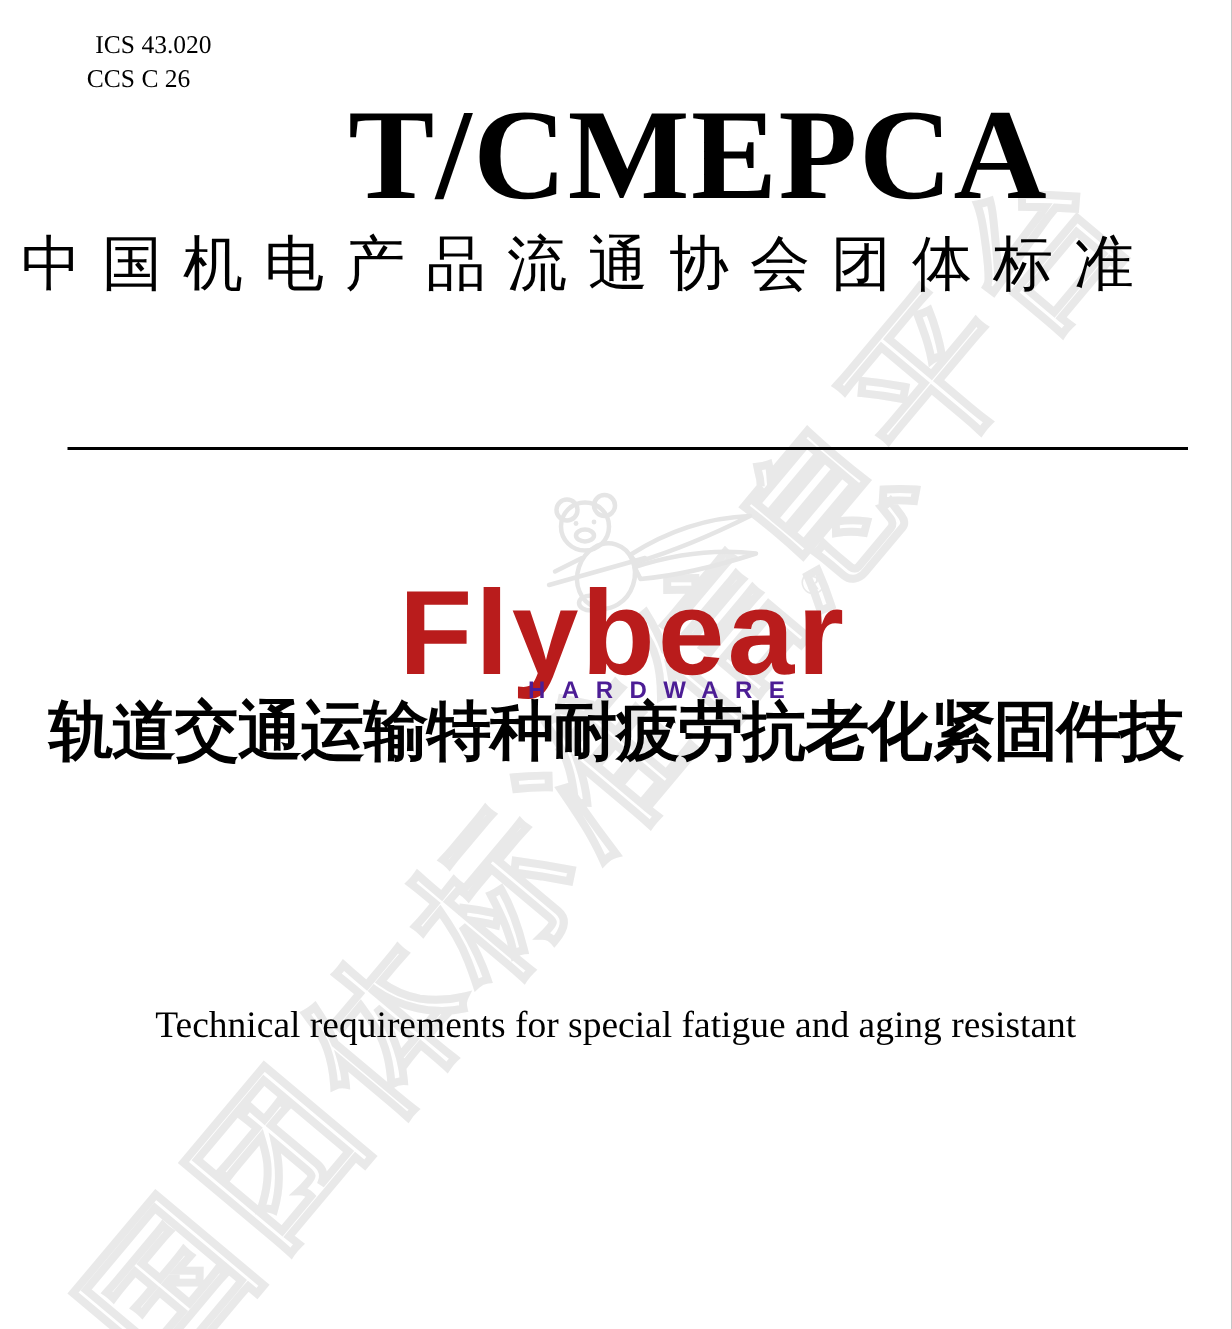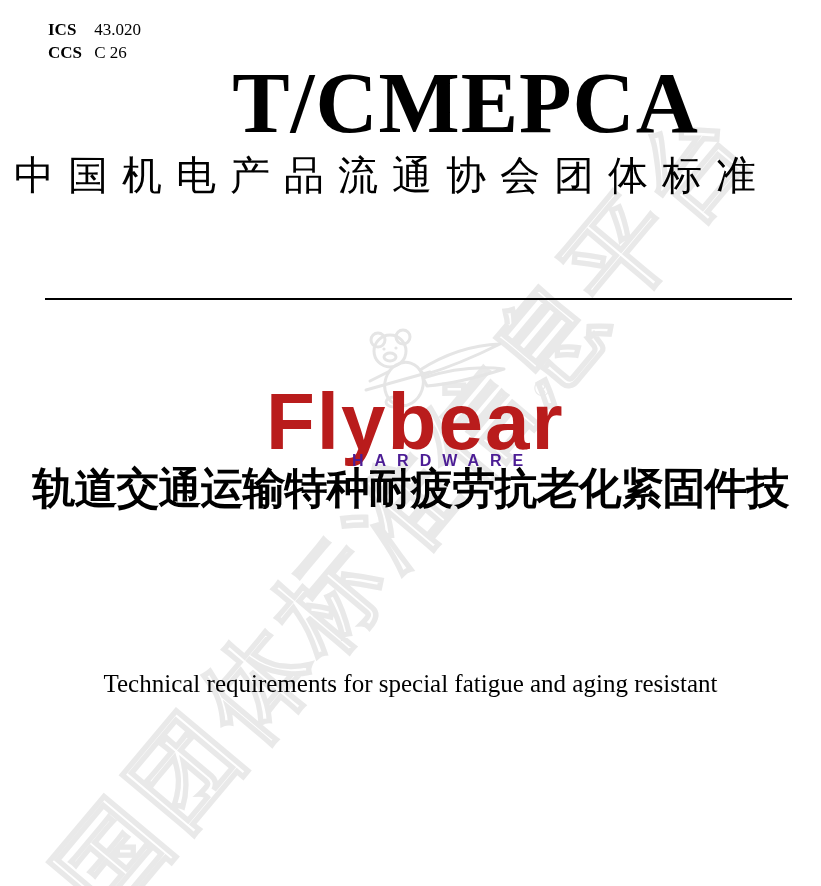--- a/index.html
+++ b/index.html
@@ -59,21 +59,21 @@
     position: absolute;
     left: 534px;
     top: 376px;
     font-family: "Liberation Sans", sans-serif;
     font-size: 22px;
     color: #e9e9e9;
   }
   
   .content { position: absolute; inset: 0; z-index: 1; }
   .meta { position: absolute; left: 48px; top: 18px; font-size: 17px; line-height: 23px; }
-  .meta .lbl { font-weight: bold; display: inline-block; min-width: 42px; }
+  .meta .lbl { font-weight: normal; display: inline-block; min-width: 42px; text-align: right; }
   .org-code {
     position: absolute;
     top: 58px; left: 0; right: 0;
     text-align: center;
     transform: translateX(55px);
     font-weight: bold;
     font-size: 86px;
     line-height: 1.05;
     letter-spacing: 1px;
   }

